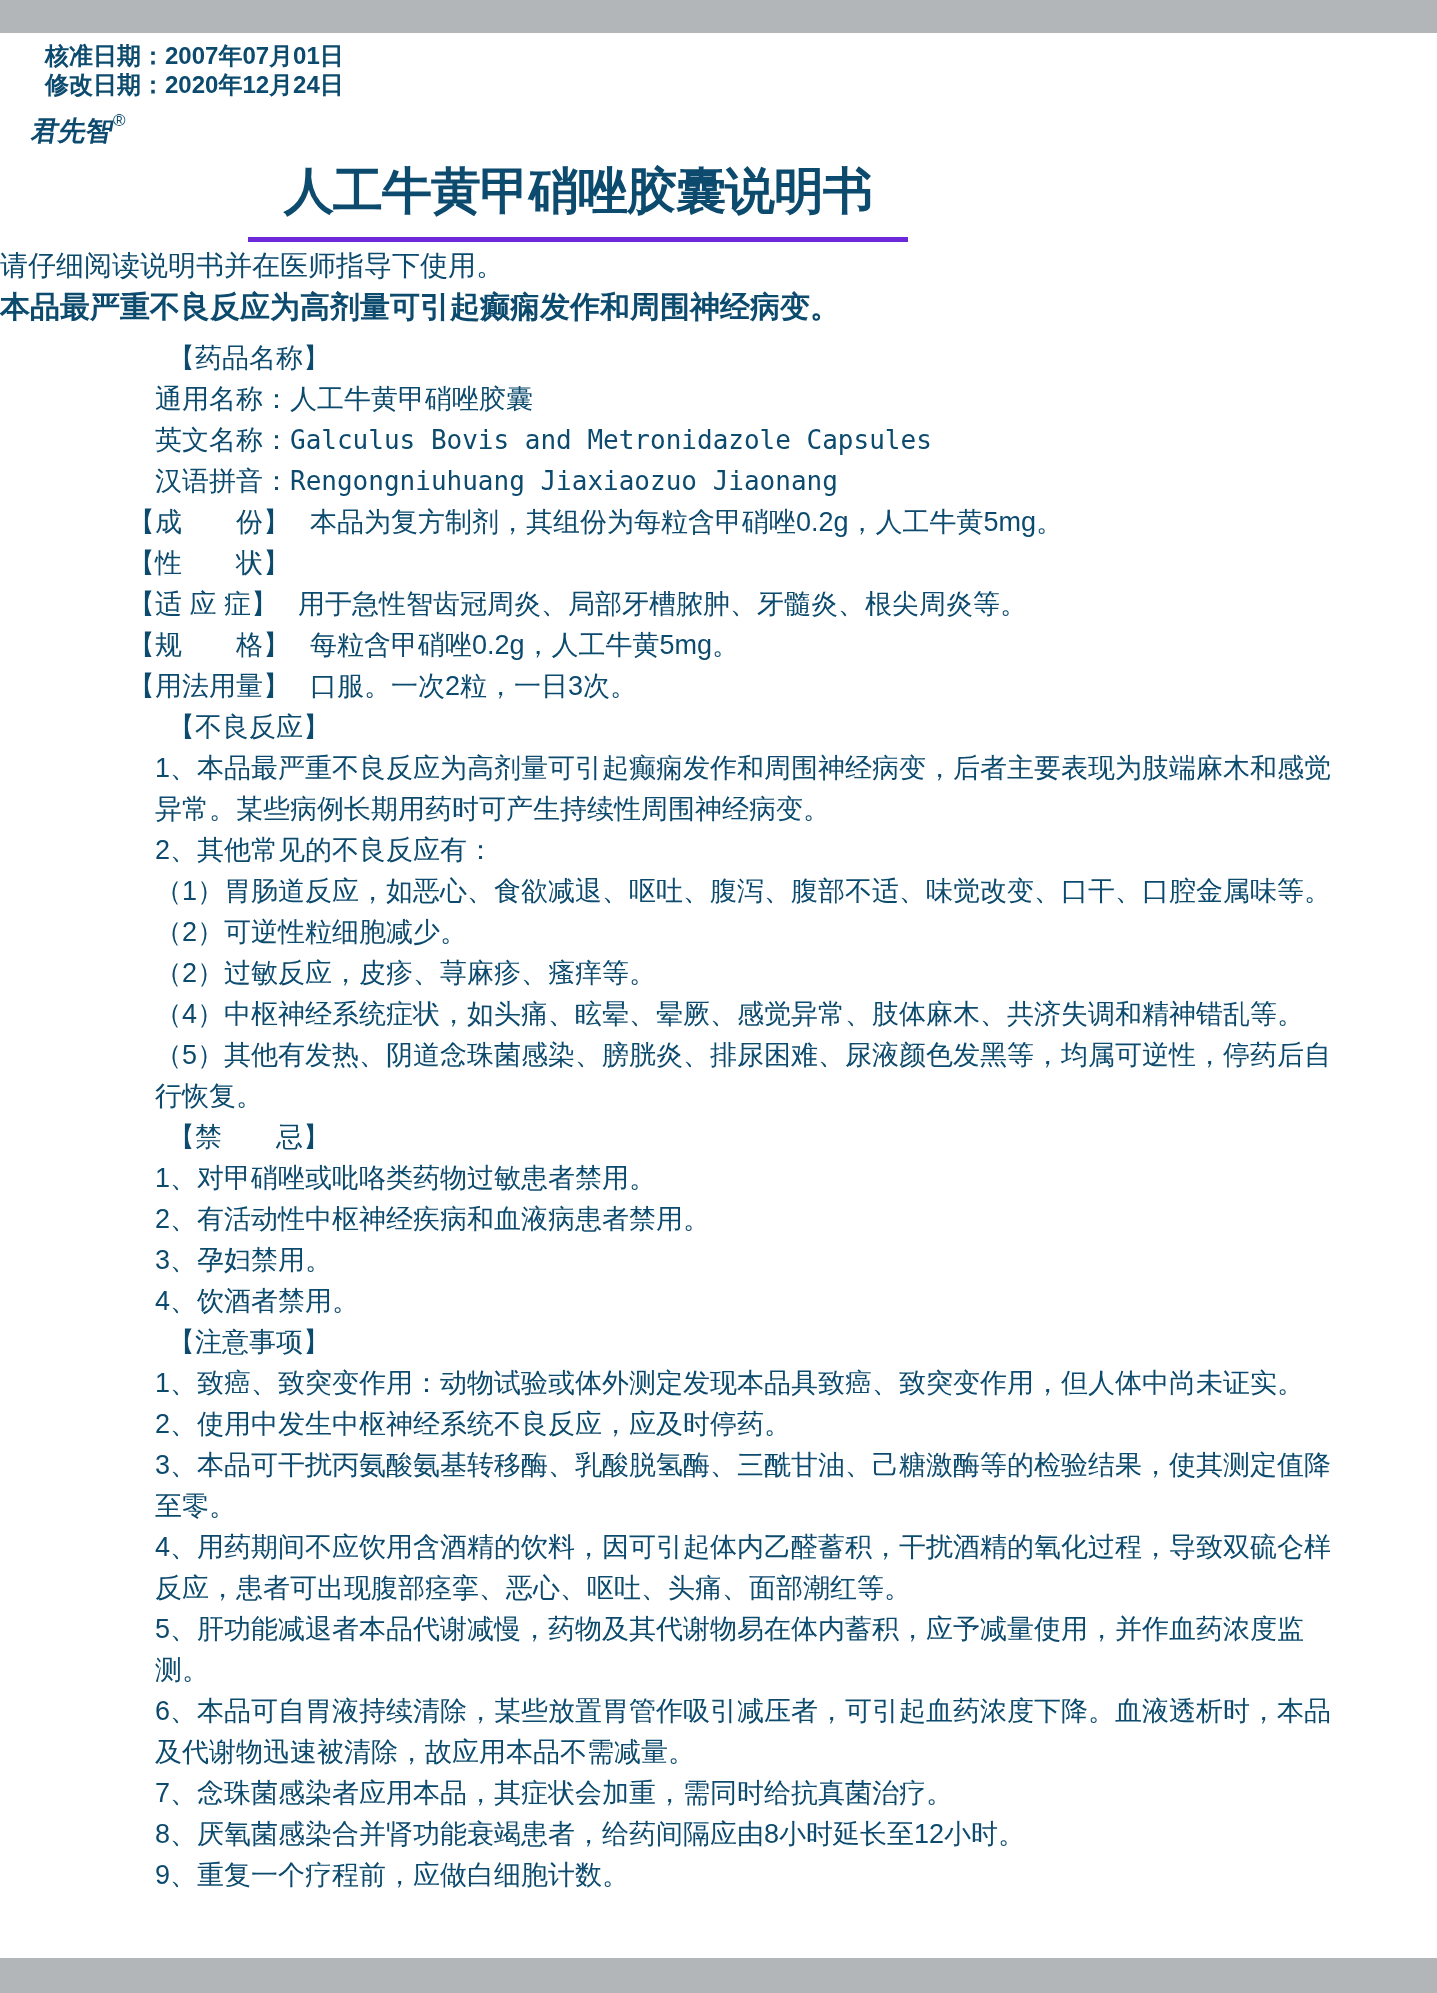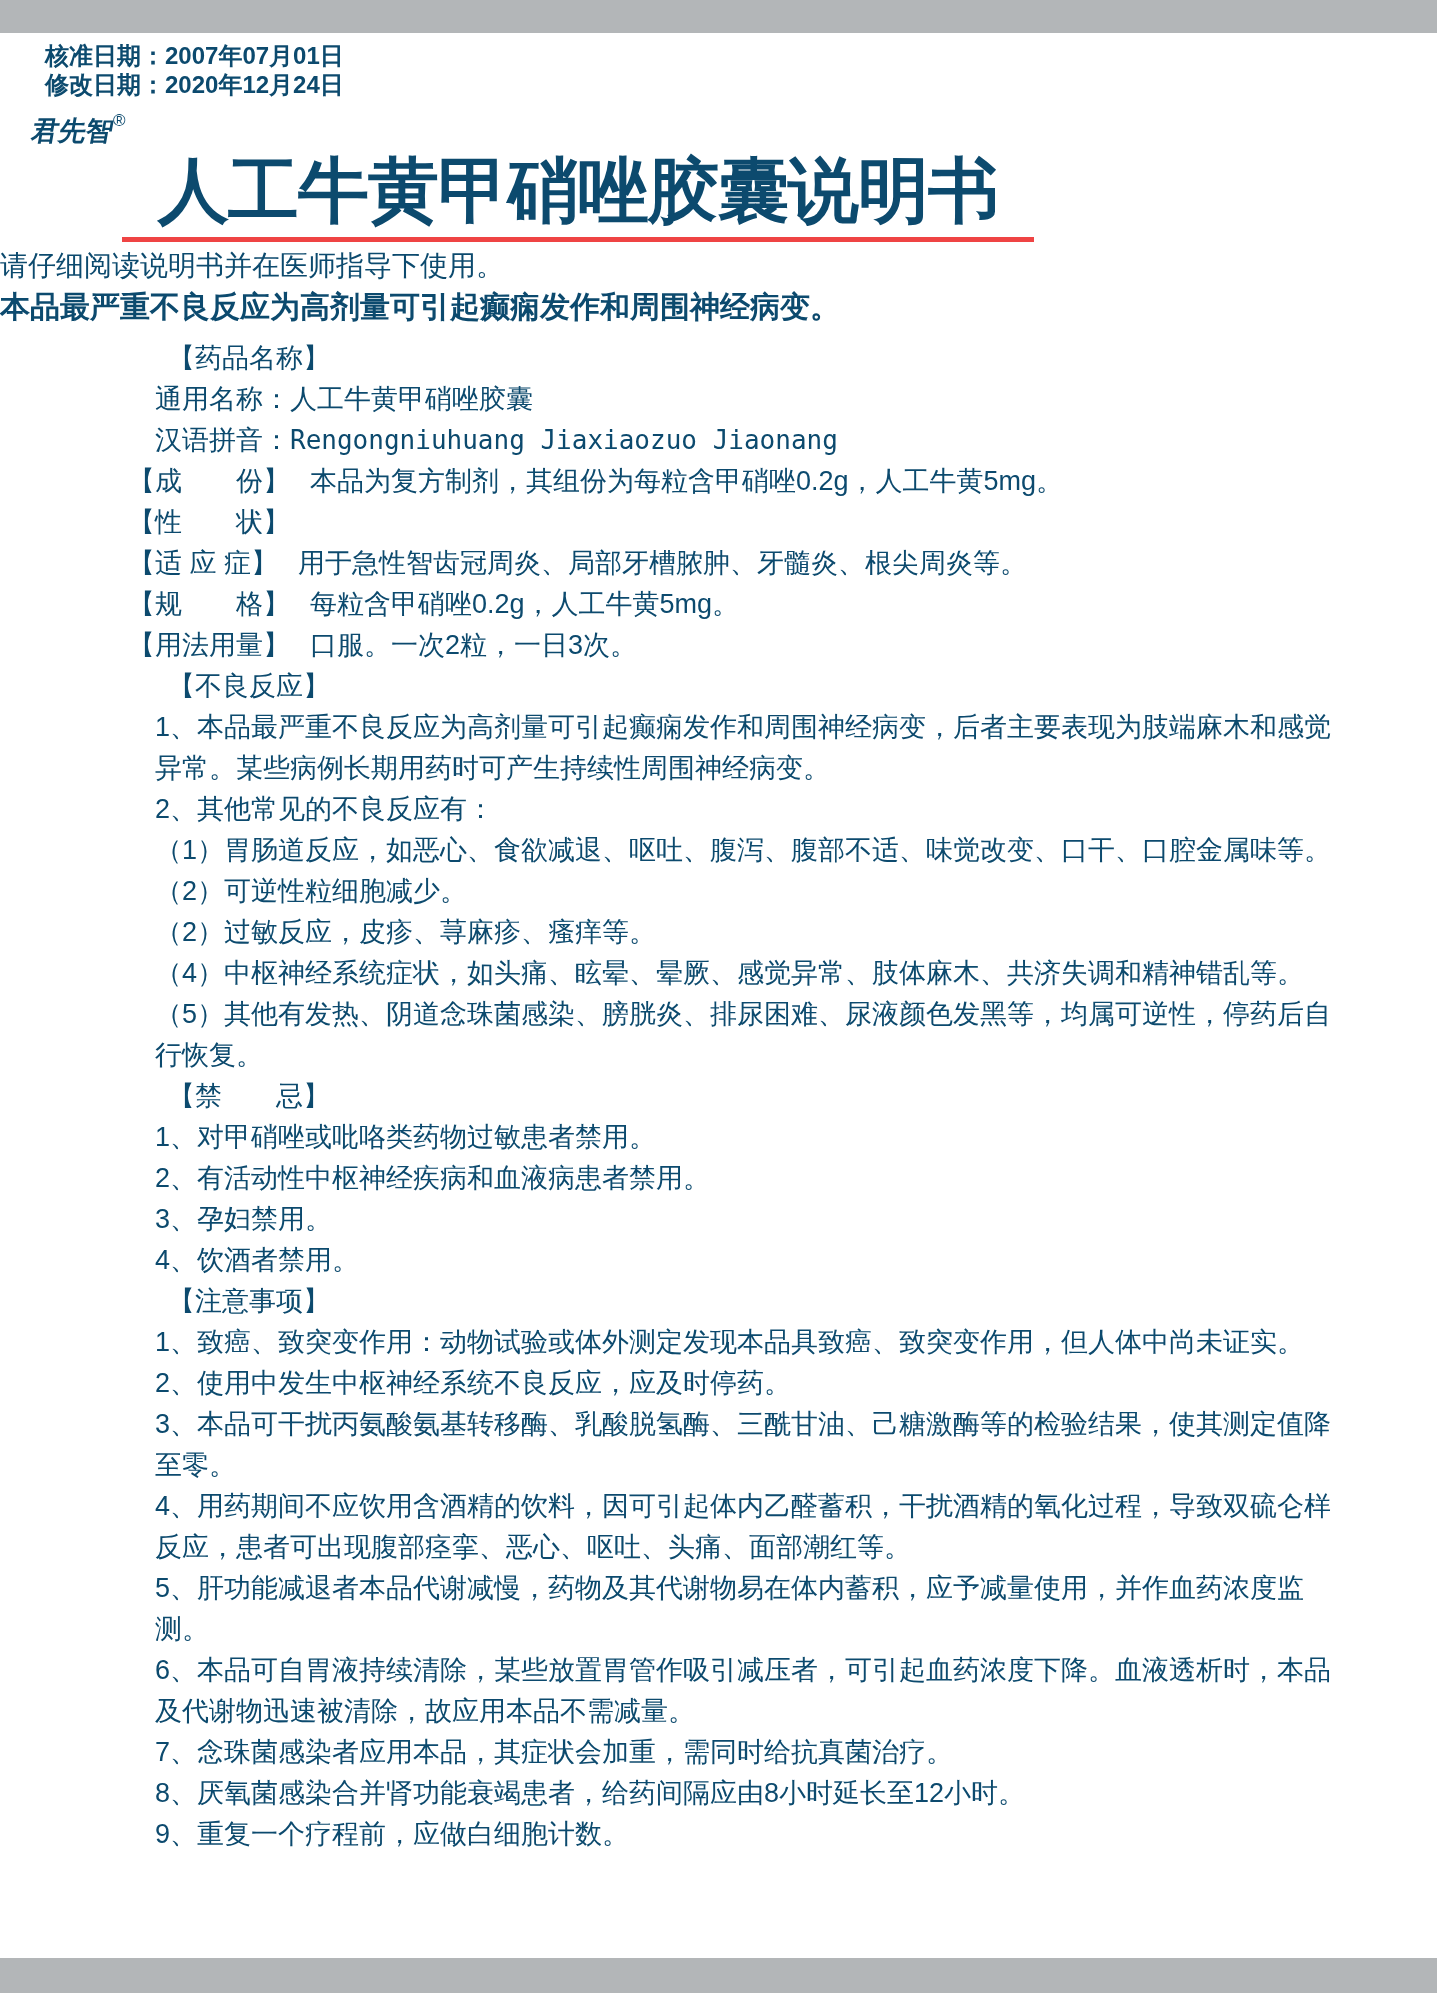--- a/index.html
+++ b/index.html
@@ -19,23 +19,23 @@
   .date-line span{white-space:pre;}
 
   .brand{margin:12px 0 0 32px;font-size:27px;font-weight:bold;}
   .brand .brand-text{display:inline-block;transform:skewX(-10deg);}
   .brand sup{font-size:17px;font-weight:normal;vertical-align:14px;}
 
   .title-wrap{width:1156px;text-align:center;margin-top:0px;}
   .main-title{
     display:inline-block;
     margin:2px 0 0 0;
-    font-size:71px;line-height:80px;
+    font-size:50px;line-height:80px;
     font-weight:900;letter-spacing:-1px;
-    border-bottom:5px solid #ef4444;
+    border-bottom:5px solid #6d28d9;
     padding:0 36px 6px 36px;
   }
   .notice{text-align:left;}
   .n1{width:1230px;font-size:28px;line-height:40px;margin-top:4px;}
   .n2{width:1330px;font-size:30px;line-height:42px;font-weight:bold;}
 
   .body{margin:10px 0 0 128px;font-size:27px;line-height:41px;}
   .sec-label{white-space:pre;margin-left:40px;}
   .sub{margin-left:27px;}
   .field-row{display:flex;}
@@ -61,20 +61,21 @@
     <h1 class="main-title">人工牛黄甲硝唑胶囊说明书</h1>
   </div>
 
   <div class="notice n1">请仔细阅读说明书并在医师指导下使用。</div>
   <div class="notice n2">本品最严重不良反应为高剂量可引起癫痫发作和周围神经病变。</div>
 
   <div class="body">
 
     <div class="sec-label">【药品名称】</div>
     <div class="sub"><span>通用名称：</span><span>人工牛黄甲硝唑胶囊</span></div>
+    <div class="sub"><span>英文名称：</span><span class="mono">Galculus Bovis and Metronidazole Capsules</span></div>
     <div class="sub"><span>汉语拼音：</span><span class="mono">Rengongniuhuang Jiaxiaozuo Jiaonang</span></div>
 
     <div class="field-row">
         <span class="f-label">【成　　份】</span>
         <span class="f-text">本品为复方制剂，其组份为每粒含甲硝唑0.2g，人工牛黄5mg。</span>
       </div>
     <div class="field-row">
         <span class="f-label">【性　　状】</span>
       </div>
     <div class="field-row">

